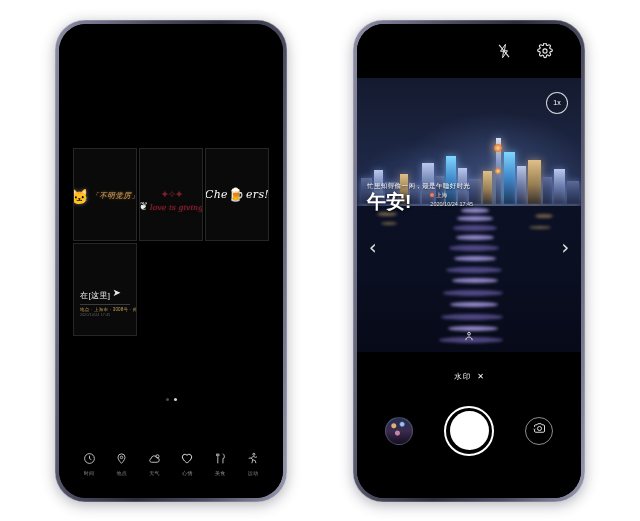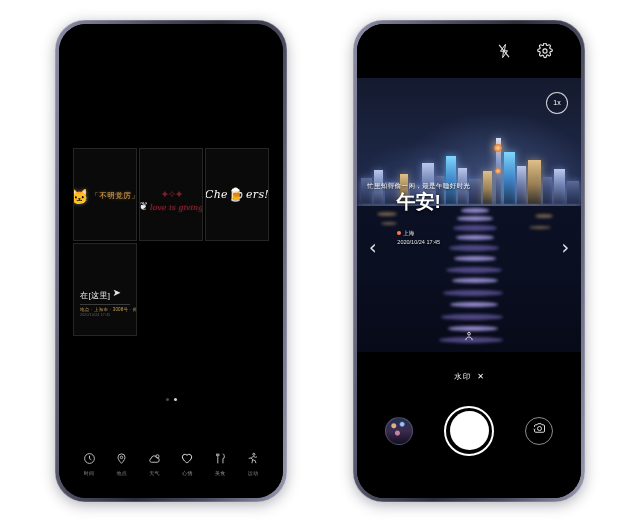--- a/index.html
+++ b/index.html
@@ -63,20 +63,21 @@
     justify-content: center;
   }
 
   
   .t-cat { display: flex; align-items: center; gap: 2px; transform: translateY(2px); }
   .cat-glyph { font-size: 15px; line-height: 1; color: #f2f2f2; filter: drop-shadow(0 0 2px rgba(255,255,255,.35)); }
   .cat-text {
     font-size: 7.5px; letter-spacing: .5px; color: #d8a055;
     text-shadow: 0 0 3px rgba(216,160,85,.6);
     white-space: nowrap;
+    font-style: italic;
   }
 
   
   .t-love { display: flex; flex-direction: column; align-items: center; gap: 1px; transform: translateY(6px); }
   .love-spark { font-size: 11px; color: #7a1f2c; line-height: 1; letter-spacing: -2px; }
   .love-row { display: flex; align-items: flex-end; gap: 2px; }
   .love-cupid { font-size: 11px; color: #efefef; line-height: 1; }
   .love-text {
     font-family: "DejaVu Serif", serif; font-style: italic;
     font-size: 8px; color: #8d2433; white-space: nowrap;
@@ -209,21 +210,21 @@
     font-size: 19px; line-height: 1;
     font-family: "DejaVu Sans", sans-serif;
   }
   .arrow.l { left: 12px; }
   .arrow.r { right: 12px; }
   .wm-overlay { position: absolute; left: 10px; top: 104px; }
   .wm-line1 {
     font-size: 6.5px; color: #fff; letter-spacing: .4px; white-space: nowrap;
     text-shadow: 0 1px 2px rgba(0,0,0,.8);
   }
-  .wm-row { display: flex; align-items: center; gap: 19px; margin-top: 1px; flex-direction: column; }
+  .wm-row { display: flex; align-items: flex-start; gap: 19px; margin-top: 1px; }
   .wm-big {
     font-size: 19px; font-weight: 700; color: #fff; line-height: 1;
     text-shadow: 0 1px 3px rgba(0,0,0,.85); white-space: nowrap;
   }
   .wm-meta { display: flex; flex-direction: column; gap: 2px; padding-bottom: 2px; }
   .wm-city { display: flex; align-items: center; gap: 2px; font-size: 5.5px; color: #fff; text-shadow: 0 1px 2px rgba(0,0,0,.9); }
   .wm-time { font-size: 5.5px; color: #e8e8e8; text-shadow: 0 1px 2px rgba(0,0,0,.9); white-space: nowrap; }
   .pin-dot { width: 4px; height: 4px; border-radius: 50%; background: #ff7a45; }
   .wm-handle {
     position: absolute; left: 50%; transform: translateX(-50%);

